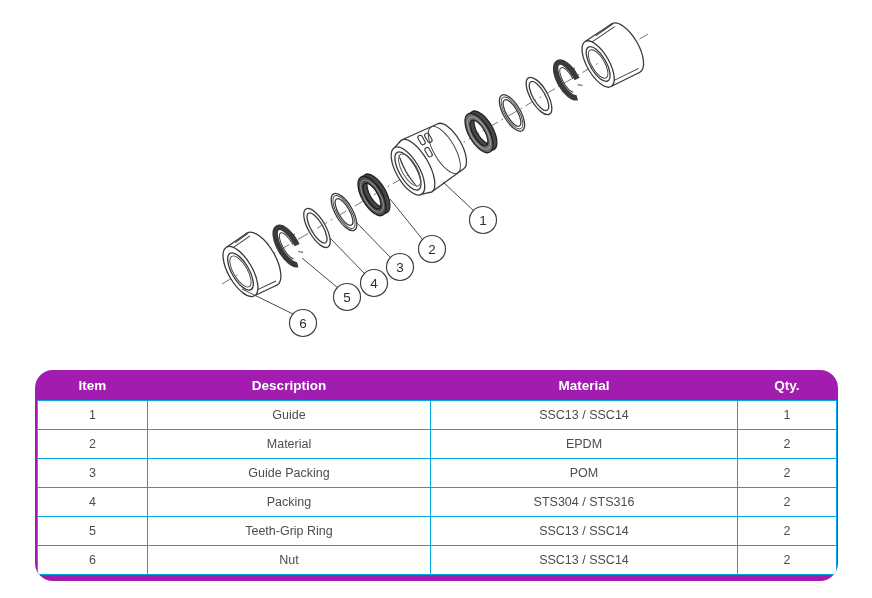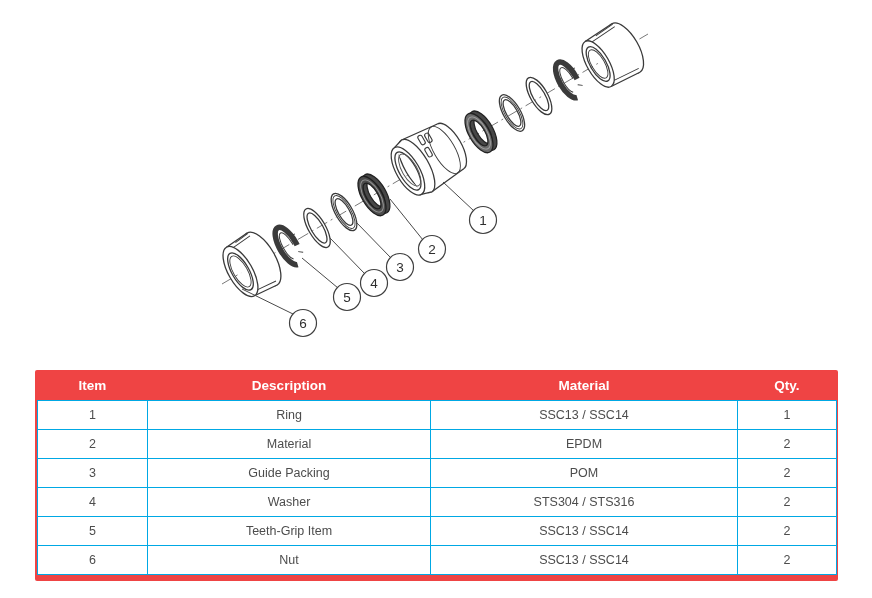--- a/index.html
+++ b/index.html
@@ -14,22 +14,22 @@
   .diagram{position:absolute;left:0;top:0;}
   .drawing{stroke:#3a3a3a;fill:none;stroke-width:1.3;}
   .fillwhite{fill:#ffffff;}
   .callout-line{stroke:#4a4a4a;stroke-width:1;}
   .callout-circle{fill:#ffffff;stroke:#3f3f3f;stroke-width:1.2;}
   .callout-text{font:13.5px "Liberation Sans", sans-serif;fill:#2e2e2e;text-anchor:middle;}
   .centerline{stroke:#6a6a6a;stroke-width:0.9;stroke-dasharray:12 4 2 4;fill:none;}
 
   .tbl-wrap{
     position:absolute;left:35px;top:370px;width:803px;
-    background:#ef4444;
-    border-radius:2px;
+    background:#a21caf;
+    border-radius:18px;
     padding:0 2px 6px 2px;
     box-sizing:border-box;
     overflow:hidden;
   }
   table.parts{width:100%;border-collapse:collapse;table-layout:fixed;}
   table.parts thead th{
     height:30px;
     color:#ffffff;
     font-size:13.5px;
     font-weight:bold;
@@ -186,45 +186,45 @@
         <tr>
           <th>Item</th>
           <th>Description</th>
           <th>Material</th>
           <th>Qty.</th>
         </tr>
       </thead>
       <tbody>
         <tr>
           <td>1</td>
-          <td>Ring</td>
+          <td>Guide</td>
           <td>SSC13 / SSC14</td>
           <td>1</td>
         </tr>
         <tr>
           <td>2</td>
           <td>Material</td>
           <td>EPDM</td>
           <td>2</td>
         </tr>
         <tr>
           <td>3</td>
           <td>Guide Packing</td>
           <td>POM</td>
           <td>2</td>
         </tr>
         <tr>
           <td>4</td>
-          <td>Washer</td>
+          <td>Packing</td>
           <td>STS304 / STS316</td>
           <td>2</td>
         </tr>
         <tr>
           <td>5</td>
-          <td>Teeth-Grip Item</td>
+          <td>Teeth-Grip Ring</td>
           <td>SSC13 / SSC14</td>
           <td>2</td>
         </tr>
         <tr>
           <td>6</td>
           <td>Nut</td>
           <td>SSC13 / SSC14</td>
           <td>2</td>
         </tr>
       </tbody>

